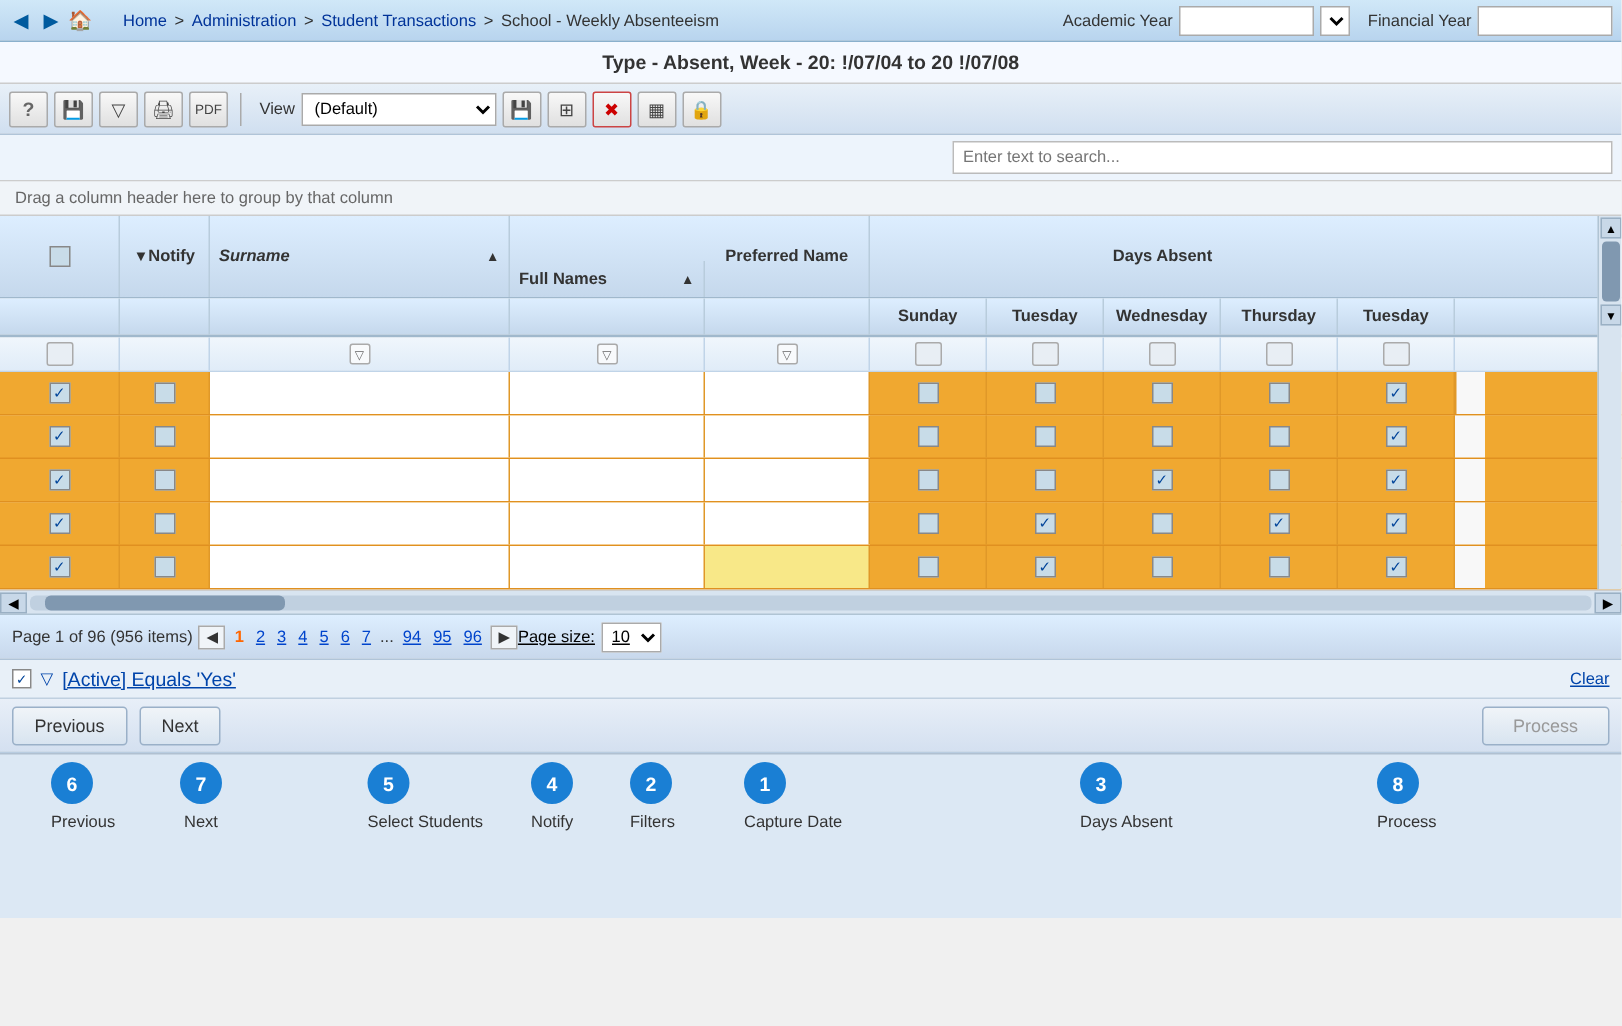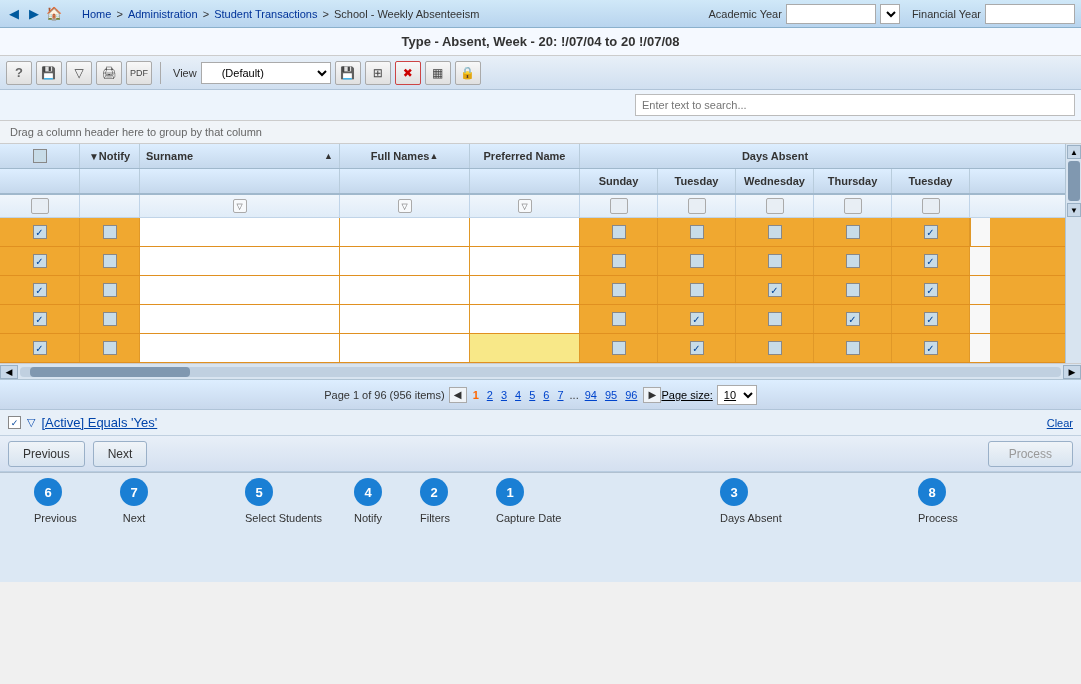--- a/index.html
+++ b/index.html
@@ -54,21 +54,21 @@
       display: flex; align-items: center; justify-content: center;
       font-size: 12px;
       color: #444;
     }
     .view-label { font-size: 11px; color: #333; margin-left: 4px; }
     .view-select {
       border: 1px solid #aaa;
       height: 22px;
       font-size: 11px;
       background: #fff;
-      padding: 0 16px;
+      padding: 0 4px;
       width: 130px;
     }
     .tb-separator { width: 1px; height: 22px; background: #aaa; margin: 0 4px; }
 
     
     .search-bar {
       background: #edf4fc;
       border-bottom: 1px solid #ccc;
       padding: 4px 6px;
       display: flex;
@@ -174,21 +174,21 @@
     }
     .cb-checked::after { content: '✓'; font-size: 10px; color: #004499; }
 
     
     .pagination-bar {
       background: linear-gradient(to bottom, #ddeeff, #c8d8ec);
       border-bottom: 1px solid #b0c4d8;
       display: flex;
       align-items: center;
       padding: 4px 8px;
-      justify-content: center;
+      justify-content: flex-start;
       height: 30px;
     }
     .page-info { font-size: 11px; color: #333; display: flex; align-items: center; gap: 4px; }
     .page-link {
       color: #0044cc;
       text-decoration: underline;
       cursor: pointer;
       font-size: 11px;
       padding: 0 2px;
     }
@@ -352,25 +352,25 @@
 <div class="table-container" style="position:relative;">
 
   <div style="display:flex; background:linear-gradient(to bottom,#ddeeff,#c5d8ec); border-bottom:1px solid #a0b8cc;">
     <div class="col-cell col-checkbox">
       <div class="cb-box"></div>
     </div>
     <div class="col-cell col-notify">
       <span style="font-size:10px;">▼ </span>
       <span>Notify</span>
     </div>
-    <div class="col-cell col-surname" style="justify-content:space-between;">
+    <div class="col-cell col-surname" style="justify-content:space-between;font-style:italic;">
       <span>Surname</span>
       <span style="font-size:9px;">▲</span>
     </div>
-    <div class="col-cell col-fullnames" style="">
+    <div class="col-cell col-fullnames" style="justify-content:space-between;margin-top:30px;">
       <span>Full Names</span>
       <span style="font-size:9px;">▲</span>
     </div>
     <div class="col-cell col-preferred">
       <span>Preferred Name</span>
     </div>
     <div class="col-cell col-days-group" style="border-right:none;">
       <span>Days Absent</span>
     </div>
   </div>

